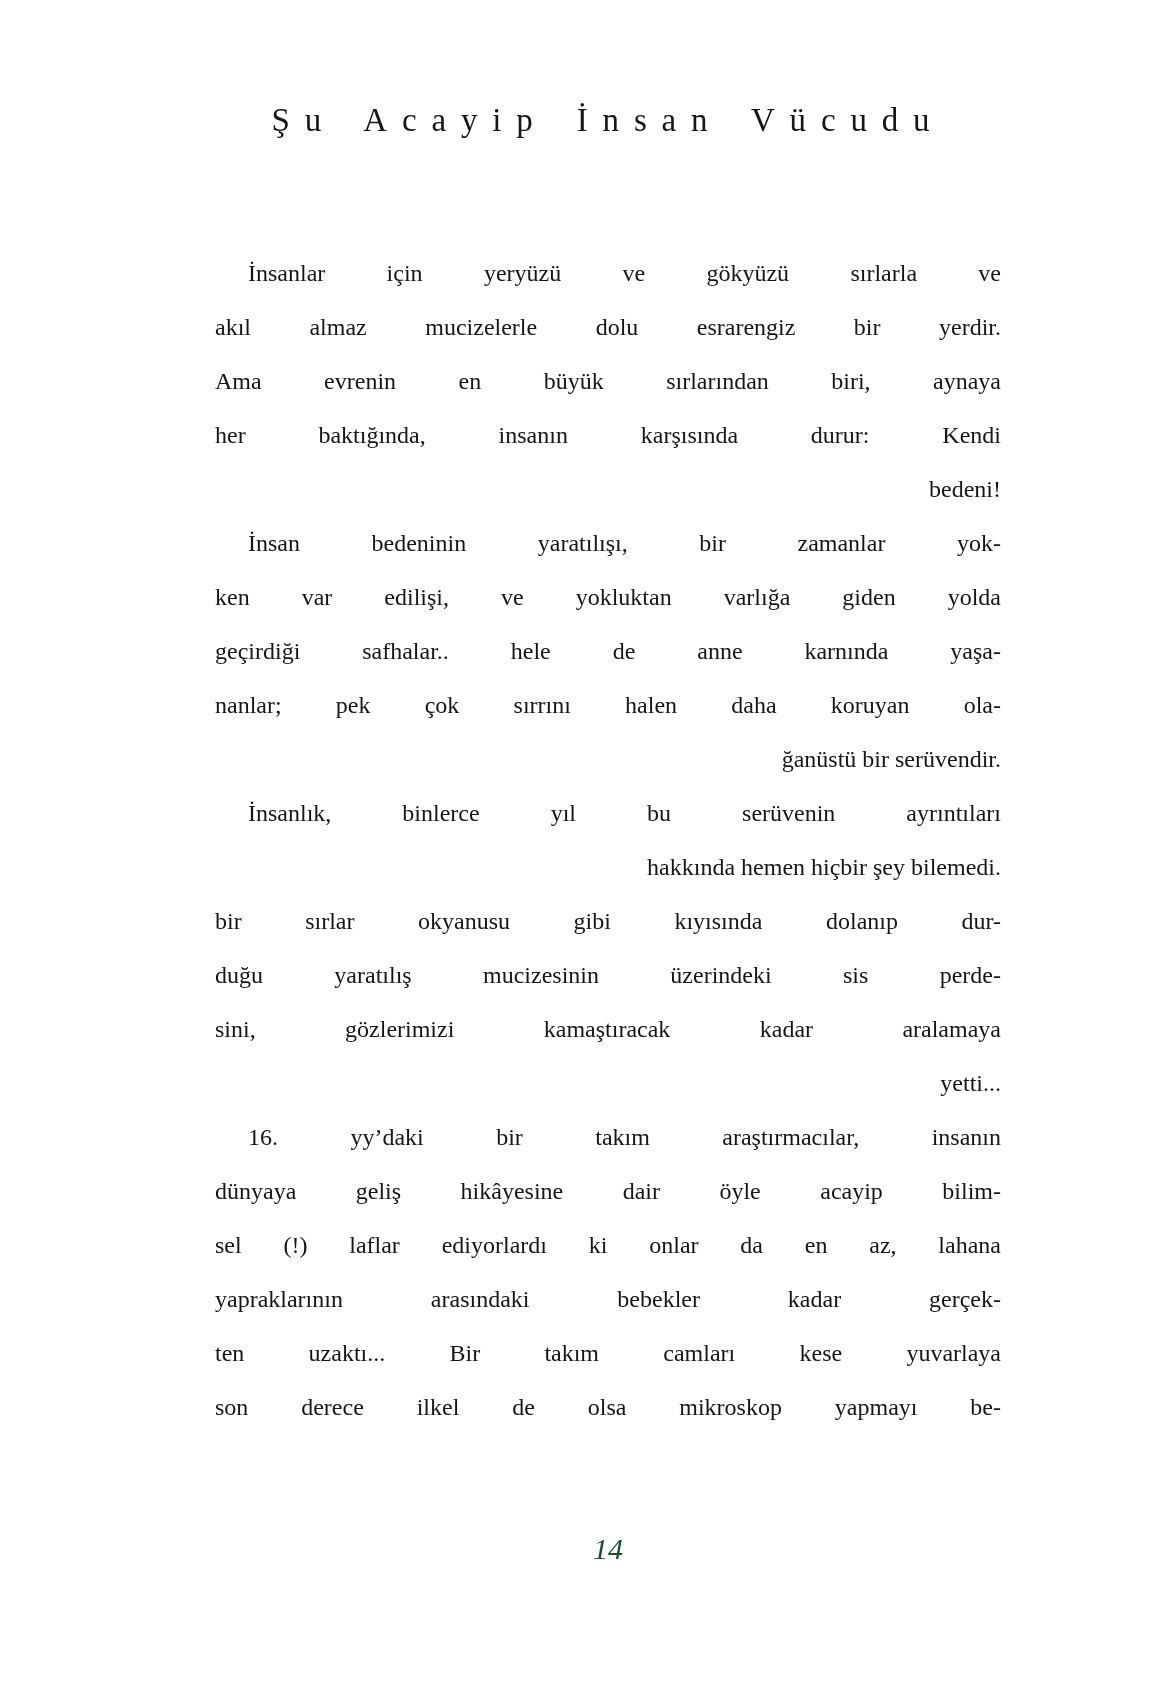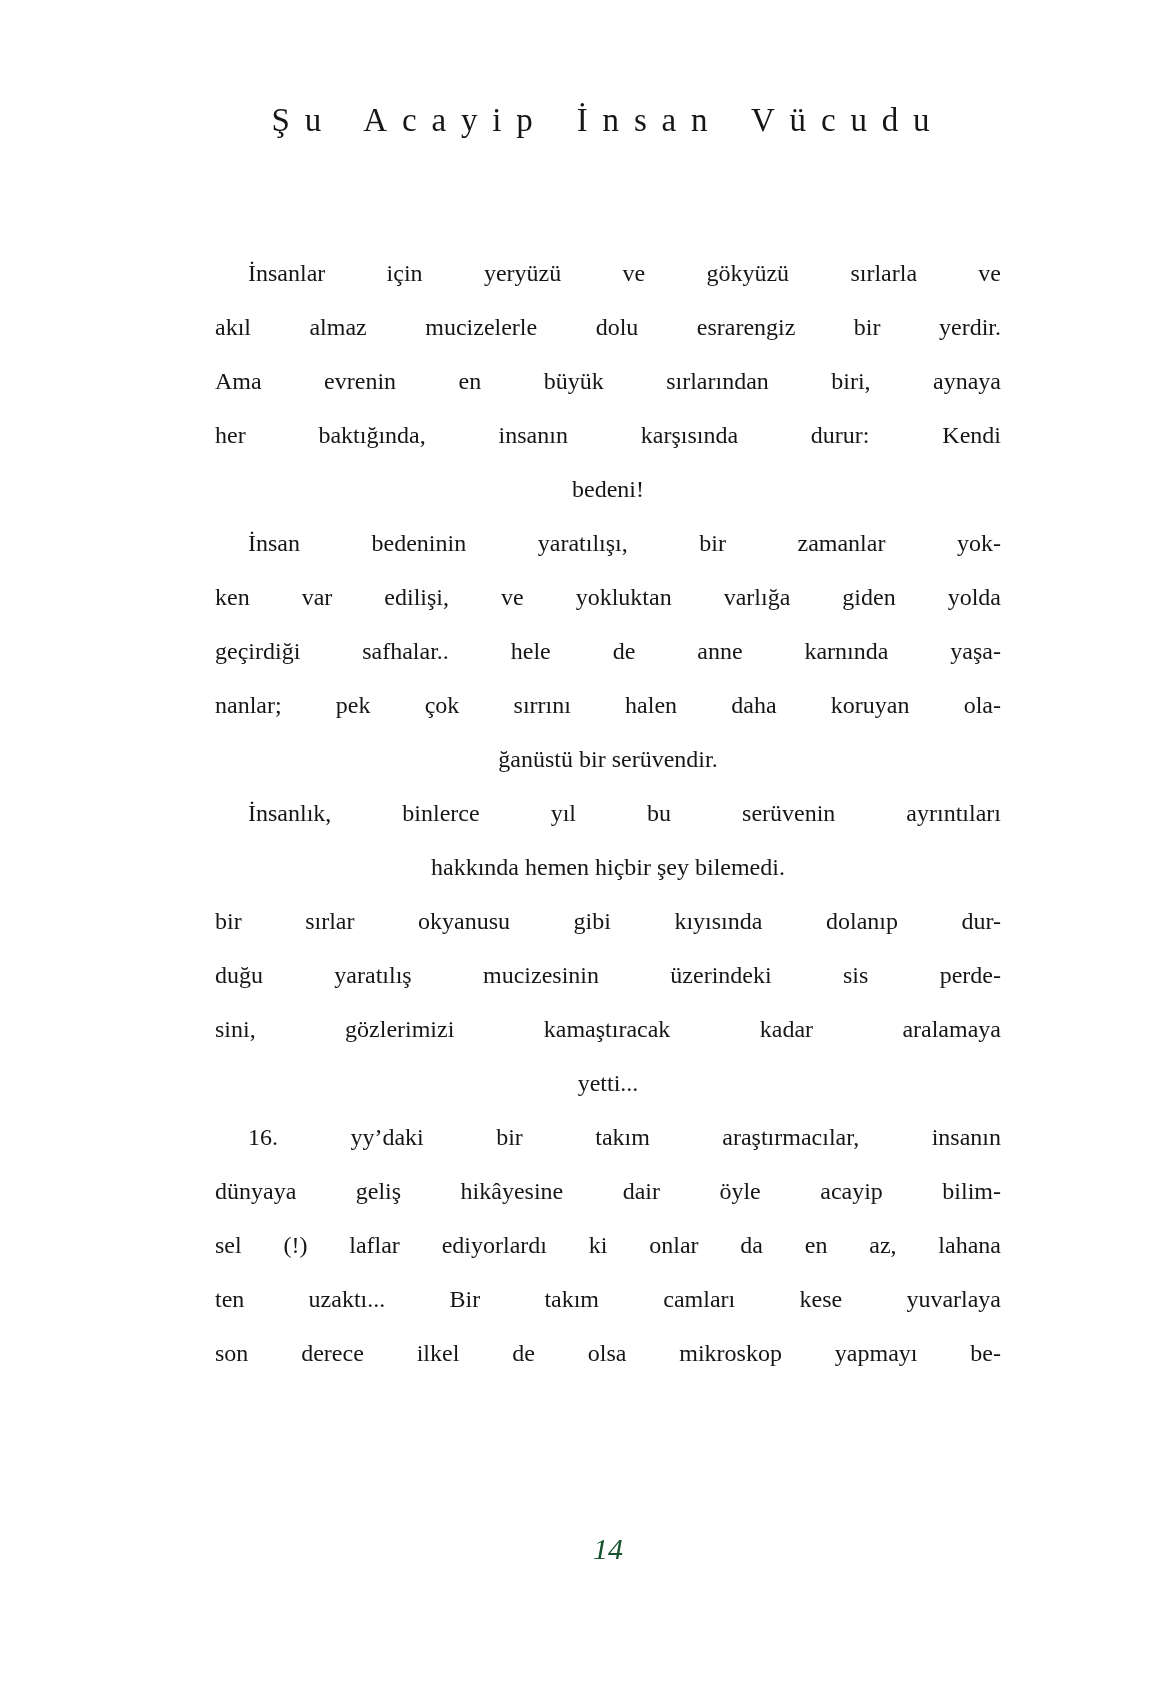--- a/index.html
+++ b/index.html
@@ -34,21 +34,21 @@
   .body-text {
     position: absolute;
     top: 206px;
     left: 215px;
     width: 786px;
     font-size: 24px;
     line-height: 54px;
     margin-top: 40px;
   }
   .line {
-    text-align: center;
+    text-align: right;
     white-space: normal;
   }
   .line.justify {
     text-align: justify;
     text-align-last: justify;
   }
   .line.indent {
     padding-left: 33px;
   }
   .page-number {
@@ -82,19 +82,20 @@
     <div class="line">ğanüstü bir serüvendir.</div>
     <div class="line indent justify">İnsanlık, binlerce yıl bu serüvenin ayrıntıları</div>
     <div class="line">hakkında hemen hiçbir şey bilemedi.</div>
     <div class="line justify">bir sırlar okyanusu gibi kıyısında dolanıp dur-</div>
     <div class="line justify">duğu yaratılış mucizesinin üzerindeki sis perde-</div>
     <div class="line justify">sini, gözlerimizi kamaştıracak kadar aralamaya</div>
     <div class="line">yetti...</div>
     <div class="line indent justify">16. yy’daki bir takım araştırmacılar, insanın</div>
     <div class="line justify">dünyaya geliş hikâyesine dair öyle acayip bilim-</div>
     <div class="line justify">sel (!) laflar ediyorlardı ki onlar da en az, lahana</div>
+    <div class="line justify">yapraklarının arasındaki bebekler kadar gerçek-</div>
     <div class="line justify">ten uzaktı... Bir takım camları kese yuvarlaya</div>
     <div class="line justify">son derece ilkel de olsa mikroskop yapmayı be-</div>
   </div>
 
   <div class="page-number">14</div>
 
 </div>
 
 </body></html>

